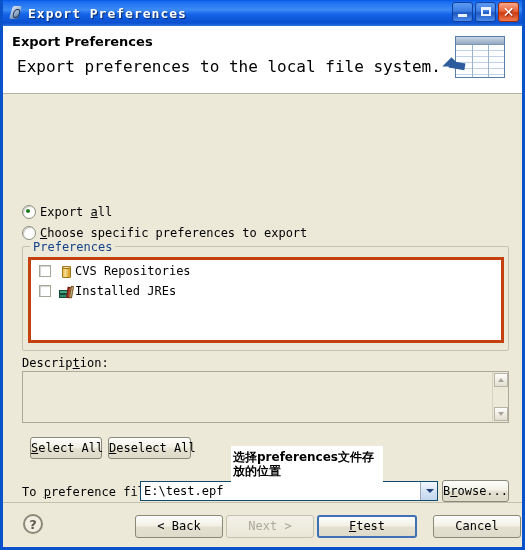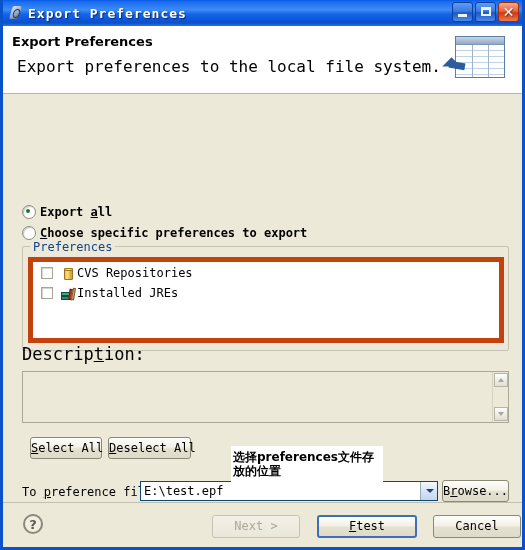--- a/index.html
+++ b/index.html
@@ -181,21 +181,20 @@
     box-sizing: border-box;
     background: #ece9d8;
     padding: 0;
   }
 
   .radio-row {
     position: absolute;
     display: flex;
     align-items: center;
     font-size: 12px;
-    font-weight: bold;
   }
   .radio {
     width: 12px; height: 12px;
     border-radius: 50%;
     background: #ffffff;
     border: 1px solid #8d8d7a;
     box-shadow: inset 1px 1px 1px rgba(0,0,0,0.22);
     margin-right: 4px;
     position: relative;
     flex: none;
@@ -225,21 +224,21 @@
     background: #ece9d8;
     padding: 0 3px;
     font-size: 12px;
     color: #15428b;
   }
   .listbox {
     position: absolute;
     left: 25px; top: 163px;
     width: 476px; height: 86px;
     background: #ffffff;
-    border: 5px solid #c2410c;
+    border: 3px solid #c2410c;
     box-sizing: border-box;
     overflow: hidden;
   }
   .list-item {
     display: flex;
     align-items: center;
     height: 18px;
     padding-left: 8px;
     font-size: 12px;
     margin-top: 2px;
@@ -280,22 +279,22 @@
   }
   
   .bk { position: absolute; box-sizing: border-box; }
   .bk1 { left: 1px; top: 10px; width: 12px; height: 4px; background: #2f8a6a; border: 1px solid #174a38; }
   .bk2 { left: 1px; top: 6px;  width: 10px; height: 4px; background: #3fa883; border: 1px solid #174a38; }
   .bk3 { left: 9px; top: 3px;  width: 4px; height: 11px; background: #b23a2a; border: 1px solid #6b1b11; transform: rotate(8deg); }
   .bk4 { left: 12px;top: 2px;  width: 3px; height: 12px; background: #d5b483; border: 1px solid #7a5c2c; transform: rotate(10deg); }
 
   .desc-label {
     position: absolute;
-    left: 19px; top: 250px;
-    font-size: 17px;
+    left: 19px; top: 262px;
+    font-size: 12px;
   }
   .desc-box {
     position: absolute;
     left: 19px; top: 277px;
     width: 487px; height: 52px;
     background: #ece9d8;
     border: 1px solid #aaa899;
     box-sizing: border-box;
   }
   .vscroll {
@@ -451,21 +450,21 @@
     text-align: center;
     box-sizing: border-box;
   }
   .fbtn {
     position: absolute;
     top: 12px;
     height: 23px;
     line-height: 21px;
   }
   #back   { left: 132px; width: 88px; }
-  #next   { left: 209px; width: 88px; }
+  #next   { left: 223px; width: 88px; }
   #finish { left: 314px; width: 100px; line-height: 19px; }
   #cancel { left: 430px; width: 88px; }
 </style>
 </head>
 <body>
 
 <div class="window">
 
   <div class="titlebar">
     <div class="title-icon">
@@ -560,18 +559,19 @@
 
     <div class="overwrite-row">
       <span class="cb"></span>
       <span><span class="u">O</span><span>verwrite existing files without warning</span></span>
     </div>
 
   </div>
 
   <div class="footer">
     <div class="help-icon">?</div>
+    <div class="btn fbtn" id="back">&lt; Back</div>
     <div class="btn fbtn disabled" id="next">Next &gt;</div>
     <div class="btn fbtn default" id="finish"><span class="u">F</span><span>test</span></div>
     <div class="btn fbtn" id="cancel">Cancel</div>
   </div>
 
 </div>
 
 </body></html>

